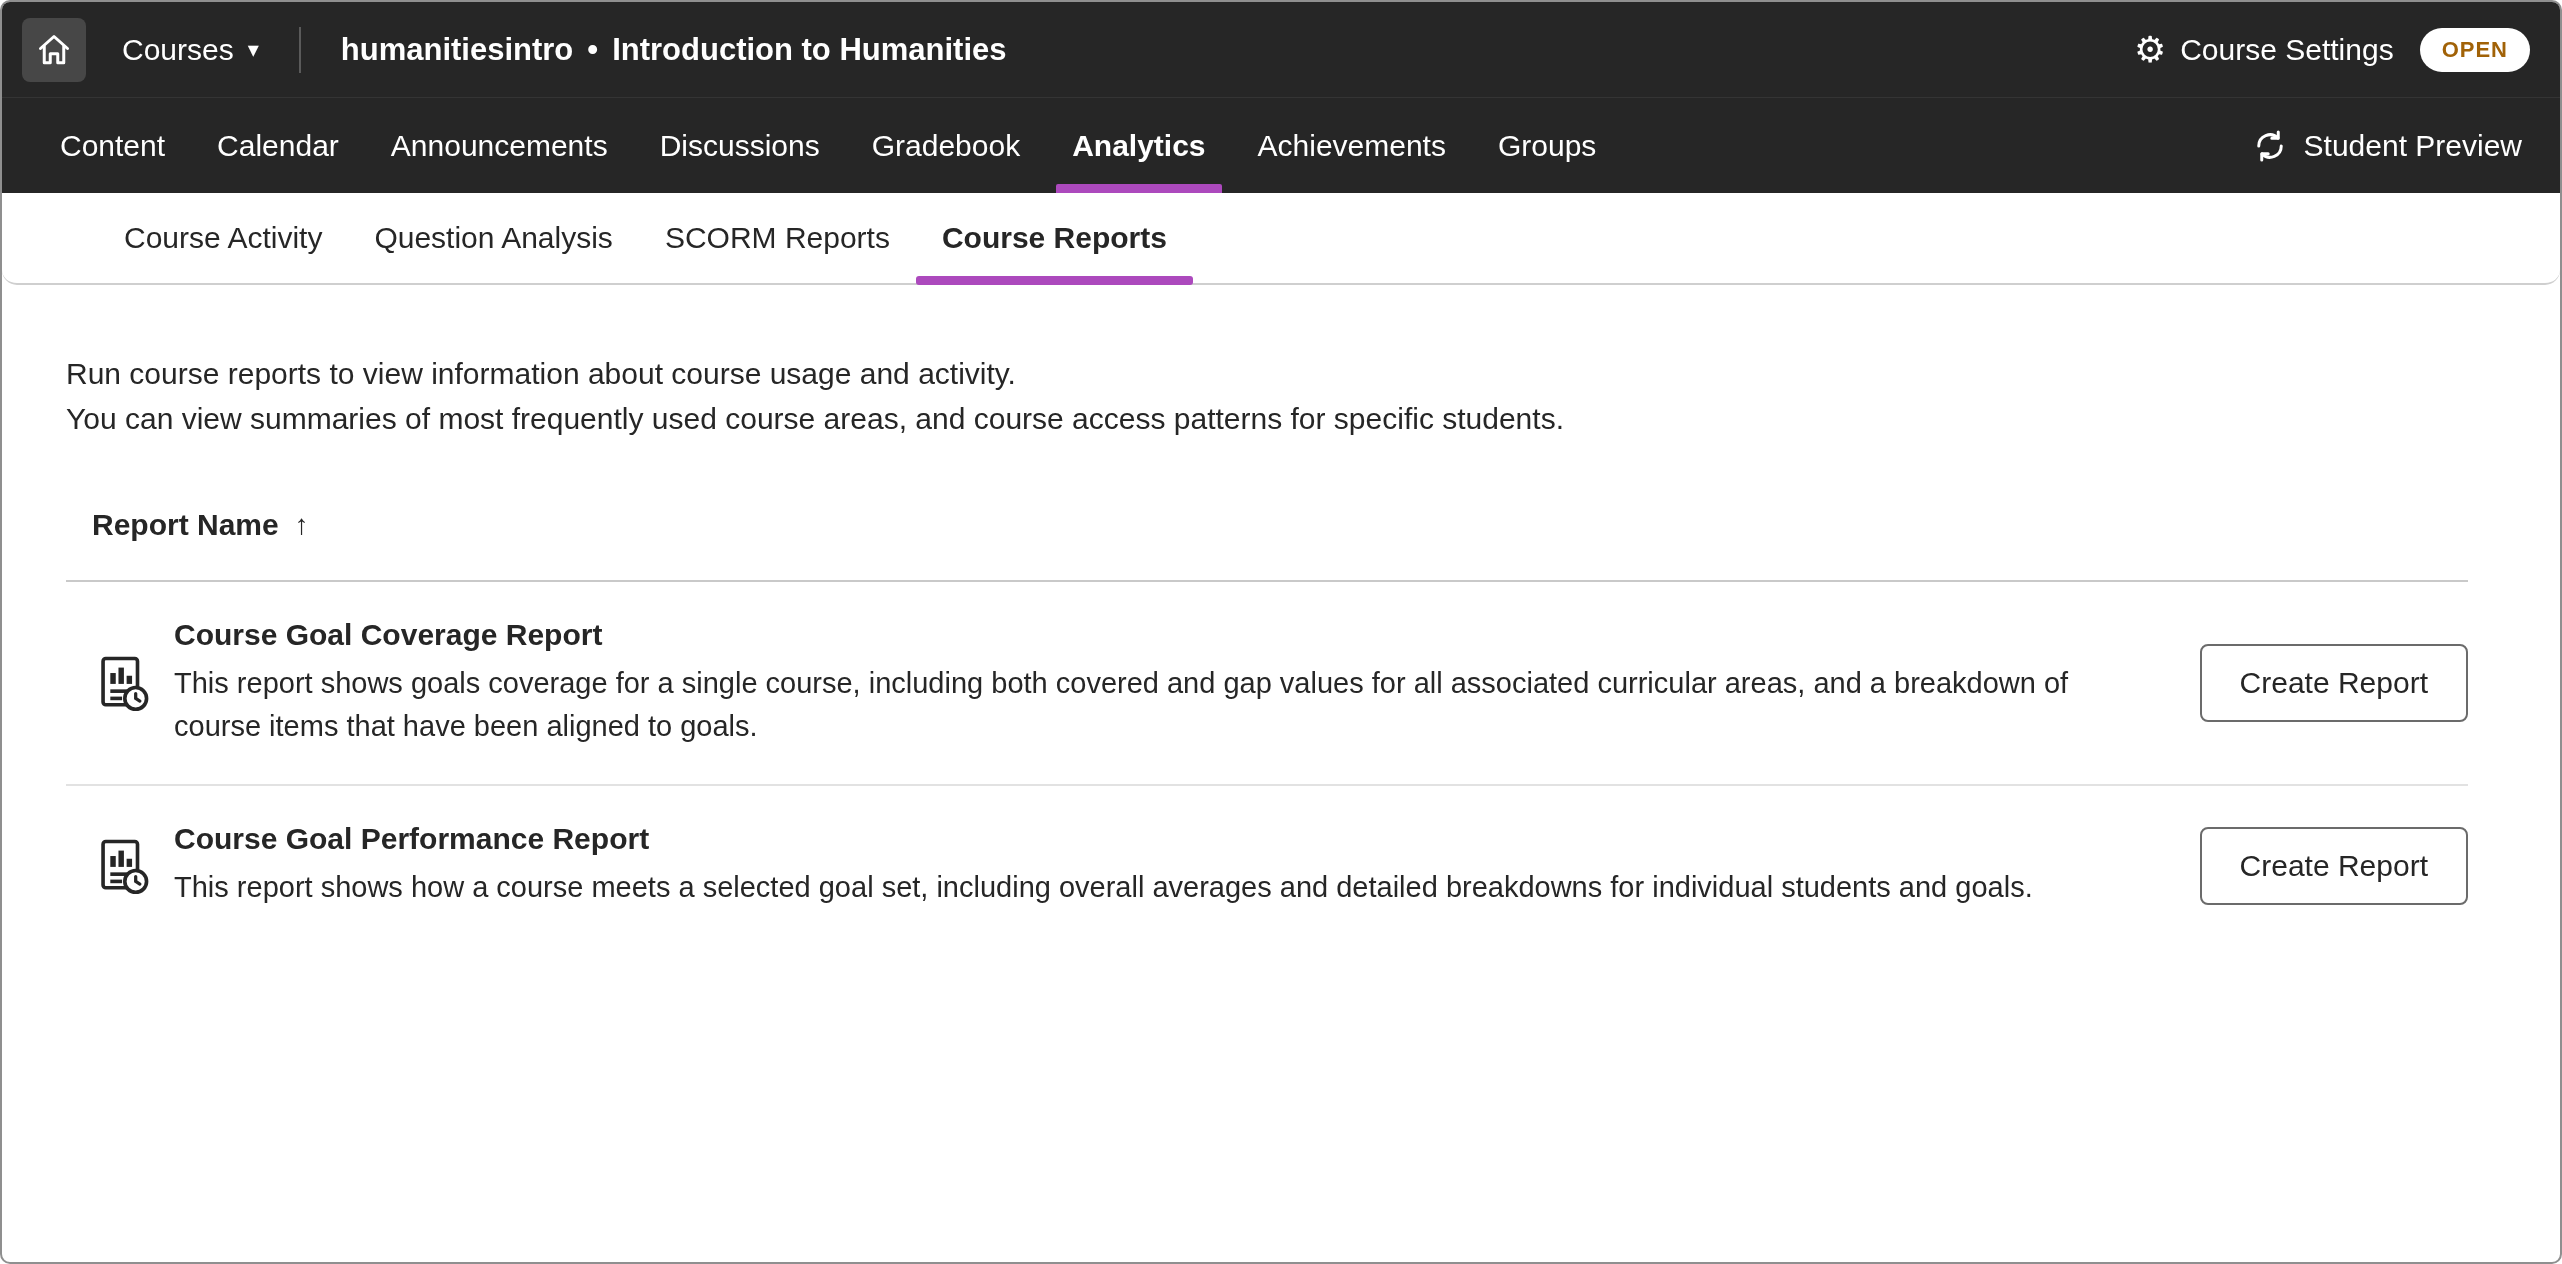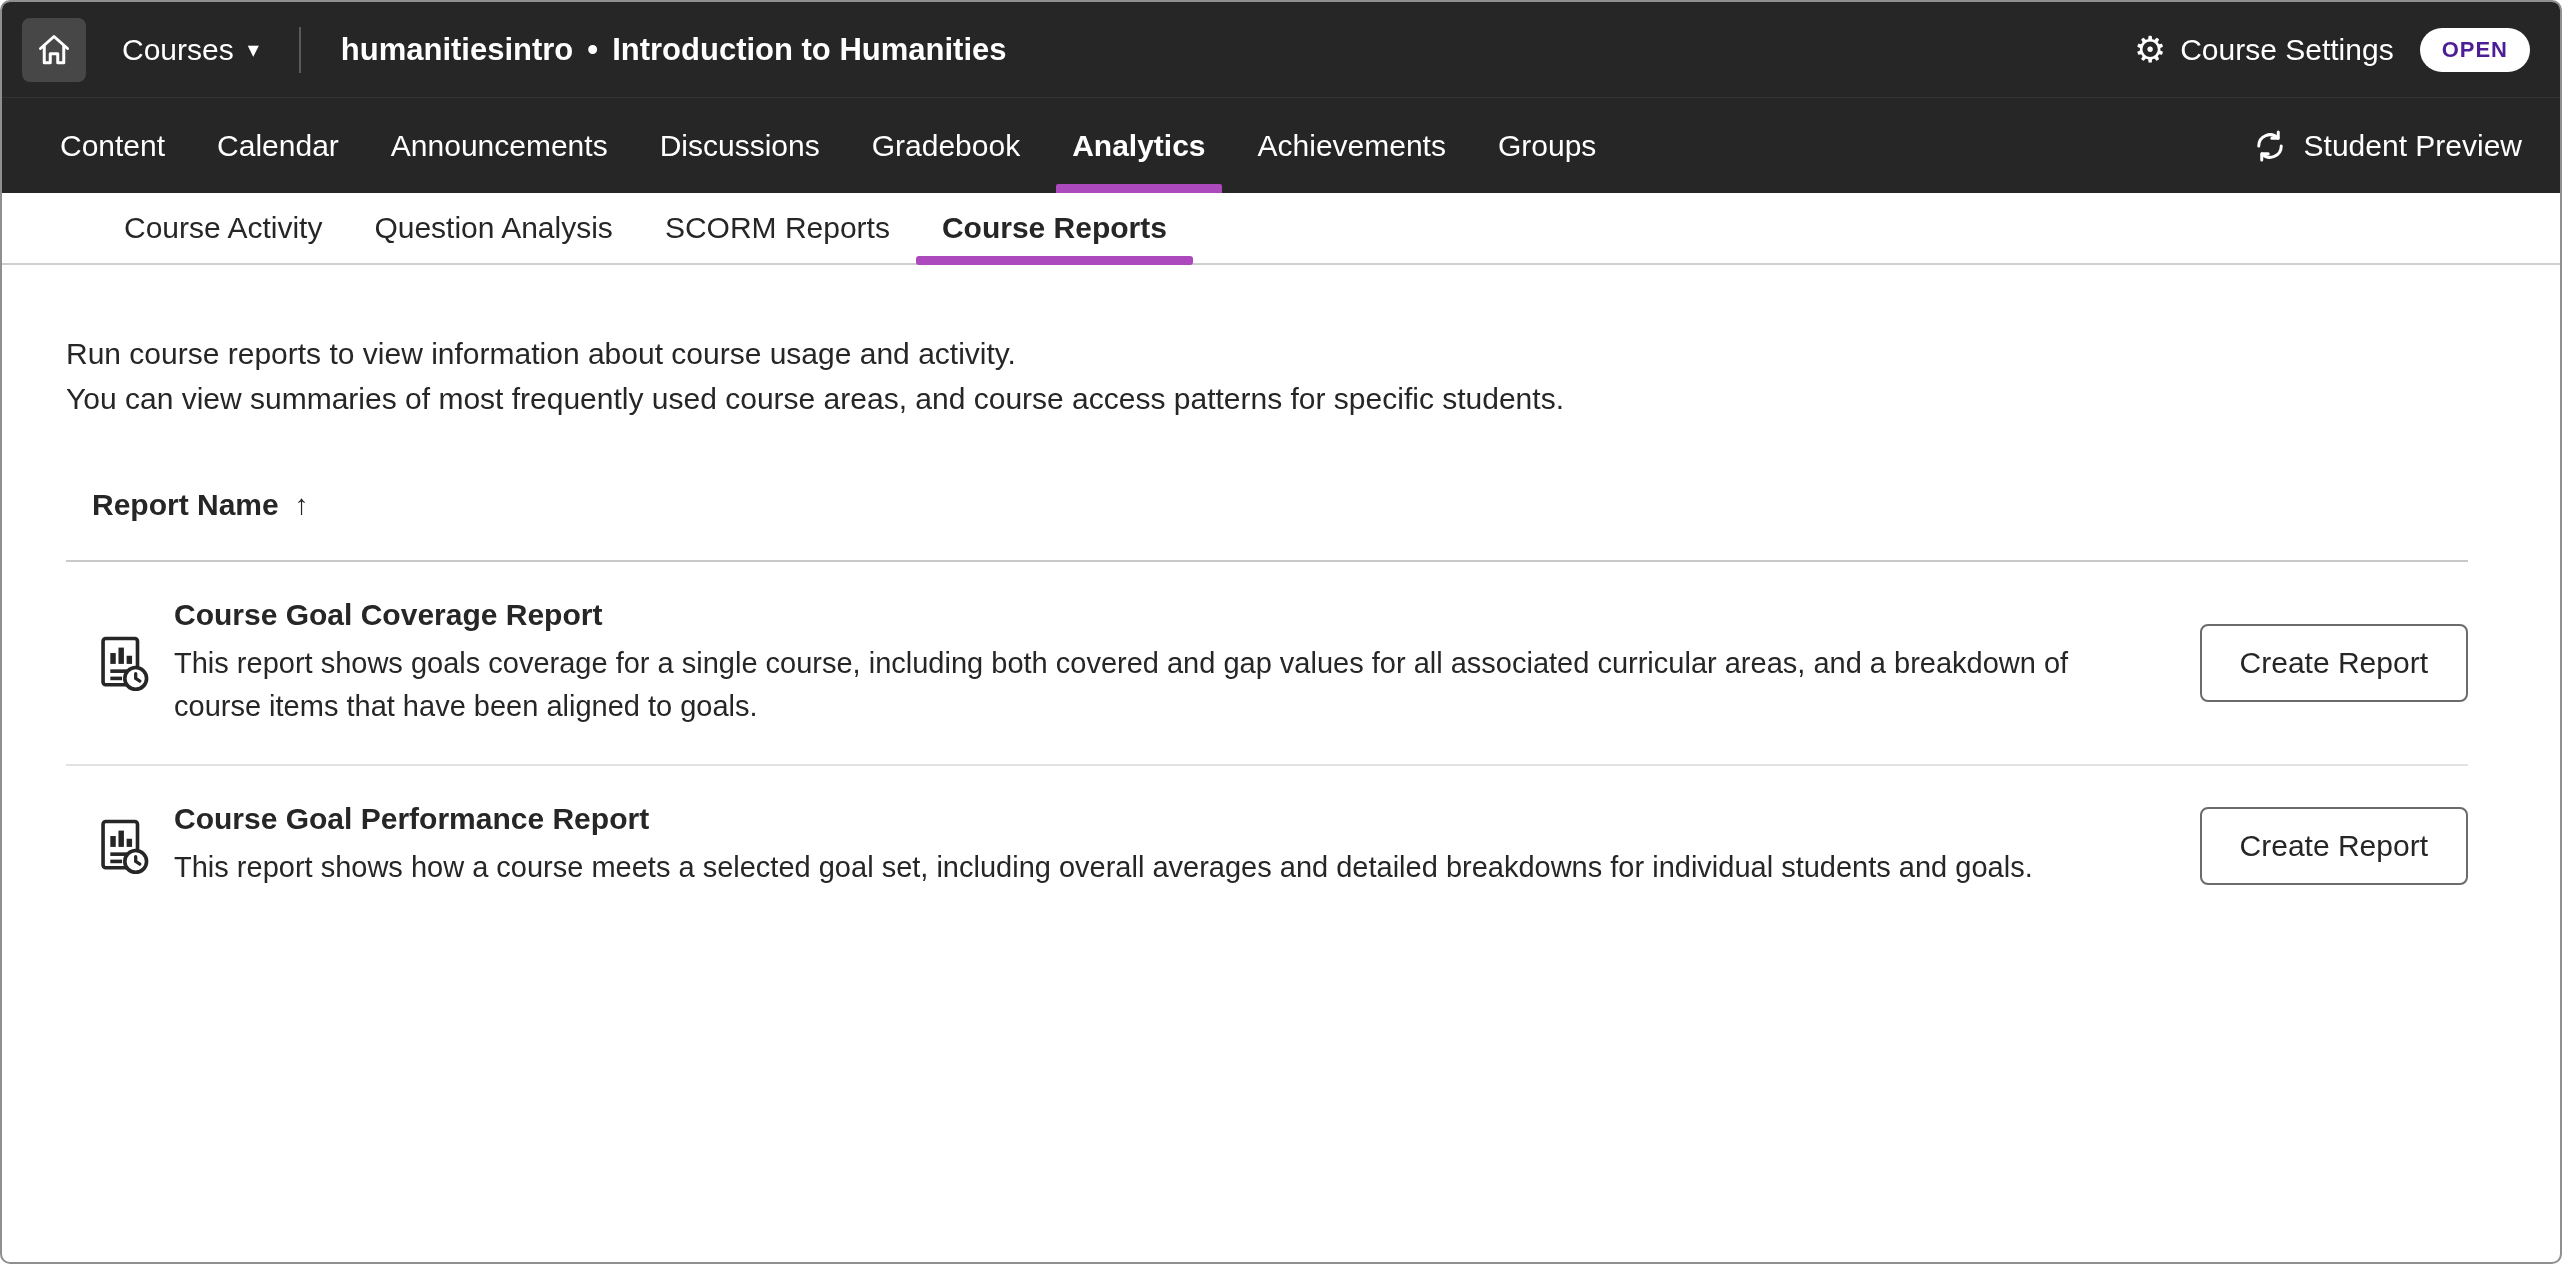--- a/index.html
+++ b/index.html
@@ -53,21 +53,21 @@
   .vdiv{width:2px;height:46px;background:#5a5a5a;margin:0 32px;flex-shrink:0;}
   .crumb{display:flex;align-items:center;gap:14px;font-size:31px;font-weight:700;white-space:nowrap;}
   .topbar-right{margin-left:auto;display:flex;align-items:center;gap:26px;}
   .settings-btn{
     background:none;border:none;color:#ffffff;
     font-family:inherit;font-size:30px;
     display:flex;align-items:center;gap:14px;cursor:pointer;padding:0;
   }
   .gear{font-size:36px;line-height:1;}
   .open-badge{
-    background:#ffffff;color:#4c1d95;
+    background:#ffffff;color:#a16207;
     font-size:22px;font-weight:700;letter-spacing:1px;
     padding:9px 22px;border-radius:999px;border:none;
     font-family:inherit;cursor:pointer;
   }
 
   
   .mainnav{
     height:95px;
     background:var(--header-bg,#262626);
     display:flex;align-items:stretch;
@@ -86,25 +86,25 @@
     height:9px;background:var(--accent,#AC49BD);border-radius:2px 2px 0 0;
   }
   .student-preview{
     margin-left:auto;background:none;border:none;color:#ffffff;
     font-family:inherit;font-size:30px;
     display:flex;align-items:center;gap:16px;cursor:pointer;padding:0 6px;
   }
 
   
   .subnav{
-    height:72px;
+    height:92px;
     background:#ffffff;
     border-bottom:2px solid #cfcfcf;
     display:flex;align-items:stretch;
-    padding:0 96px;flex-shrink:0;
+    padding:0 96px;flex-shrink:0;border-radius:15px;
   }
   .sub-tab{
     background:none;border:none;color:#262626;
     font-family:inherit;font-size:30px;
     padding:0 26px;display:flex;align-items:center;
     position:relative;cursor:pointer;
   }
   .sub-tab.active{font-weight:700;}
   .sub-tab.active::after{
     content:"";position:absolute;left:0;right:0;bottom:-2px;

